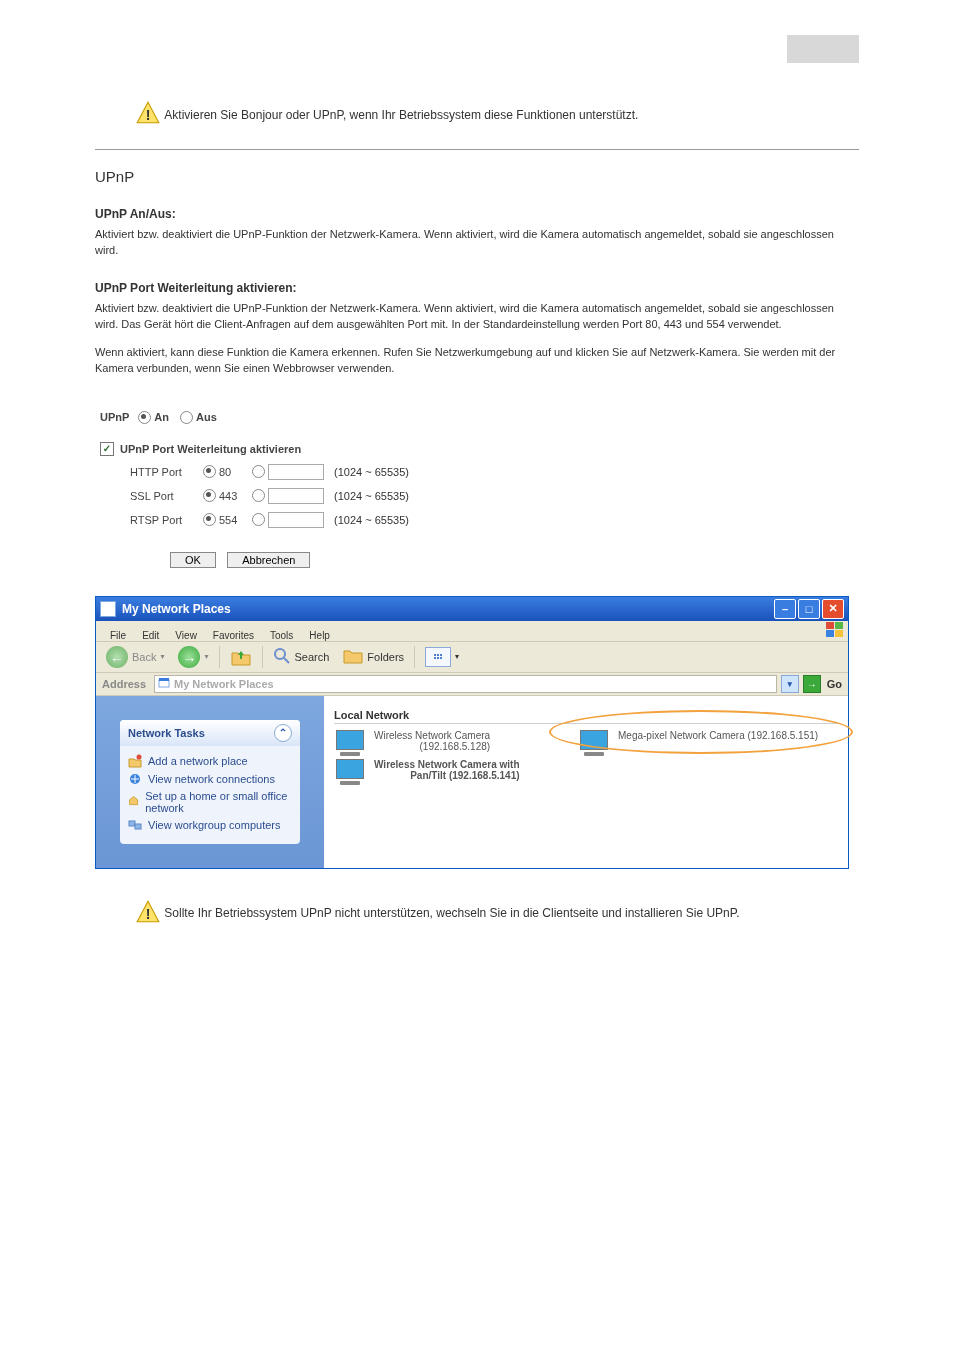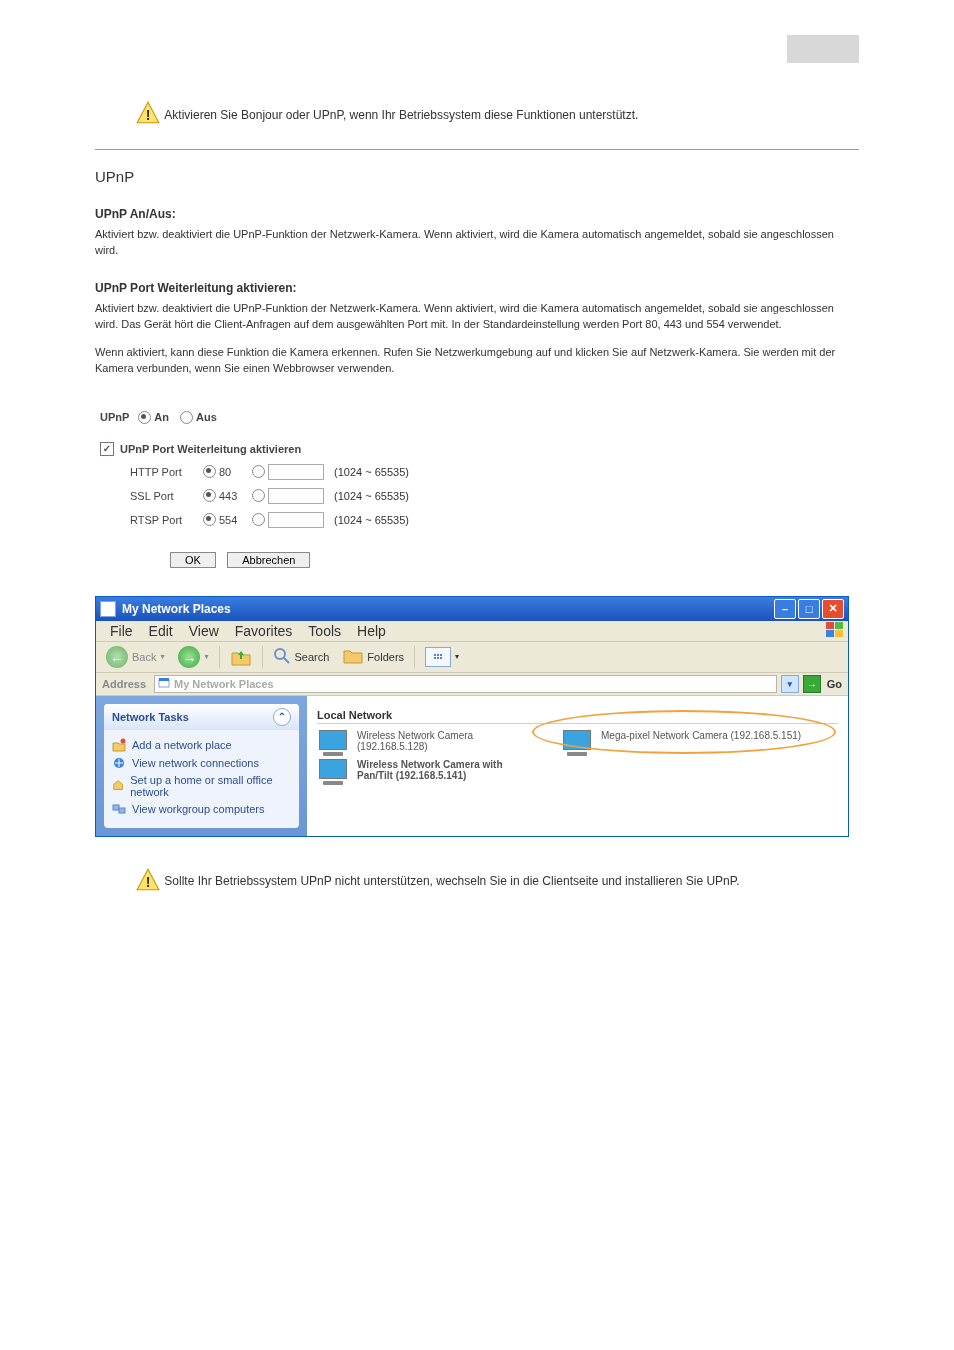--- a/index.html
+++ b/index.html
@@ -153,23 +153,23 @@
     font-size: 11px; font-weight: bold;
   }
   .xp-winbtn.min { background: #3a7de0; color: #fff; }
   .xp-winbtn.max { background: #3a7de0; color: #fff; }
   .xp-winbtn.close { background: #e54d2e; color: #fff; }
   .xp-menubar {
     background: #ece9d8;
     border-bottom: 1px solid #cfcab8;
     height: 20px;
     display: flex;
-    align-items: center;
+    align-items: flex-end;
     padding: 0 6px;
-    font-size: 14px;
+    font-size: 10px;
     color: #333;
     position: relative;
   }
   .xp-menu-item { padding: 0 8px; cursor: default; }
   .xp-flag {
     position: absolute;
     right: 4px; top: 1px;
     width: 18px; height: 16px;
   }
   .xp-toolbar {
@@ -254,21 +254,21 @@
   }
   .go-label { color: #333; padding-left: 2px; }
   .xp-body {
     display: flex;
     background: #fff;
     min-height: 130px;
   }
   .xp-sidebar {
     width: 195px;
     background: linear-gradient(#7ea7df, #6a96d5);
-    padding: 8px;
+    padding: 24px;
   }
   .task-panel {
     background: #eef3fc;
     border-radius: 4px;
     overflow: hidden;
   }
   .task-panel-hdr {
     background: linear-gradient(#fff, #d9e5f8);
     padding: 4px 8px;
     font-size: 11px;
@@ -313,20 +313,21 @@
     display: flex;
     gap: 24px;
   }
   .cam-item {
     display: flex;
     align-items: flex-start;
     gap: 8px;
     width: 220px;
     font-size: 10px;
     color: #555;
+    text-align: right;
   }
   .cam-thumb {
     width: 32px; height: 28px;
     position: relative;
   }
   .cam-thumb .screen {
     width: 26px; height: 18px;
     background: #3aa4e0;
     border: 1px solid #777;
     margin: 0 auto;

